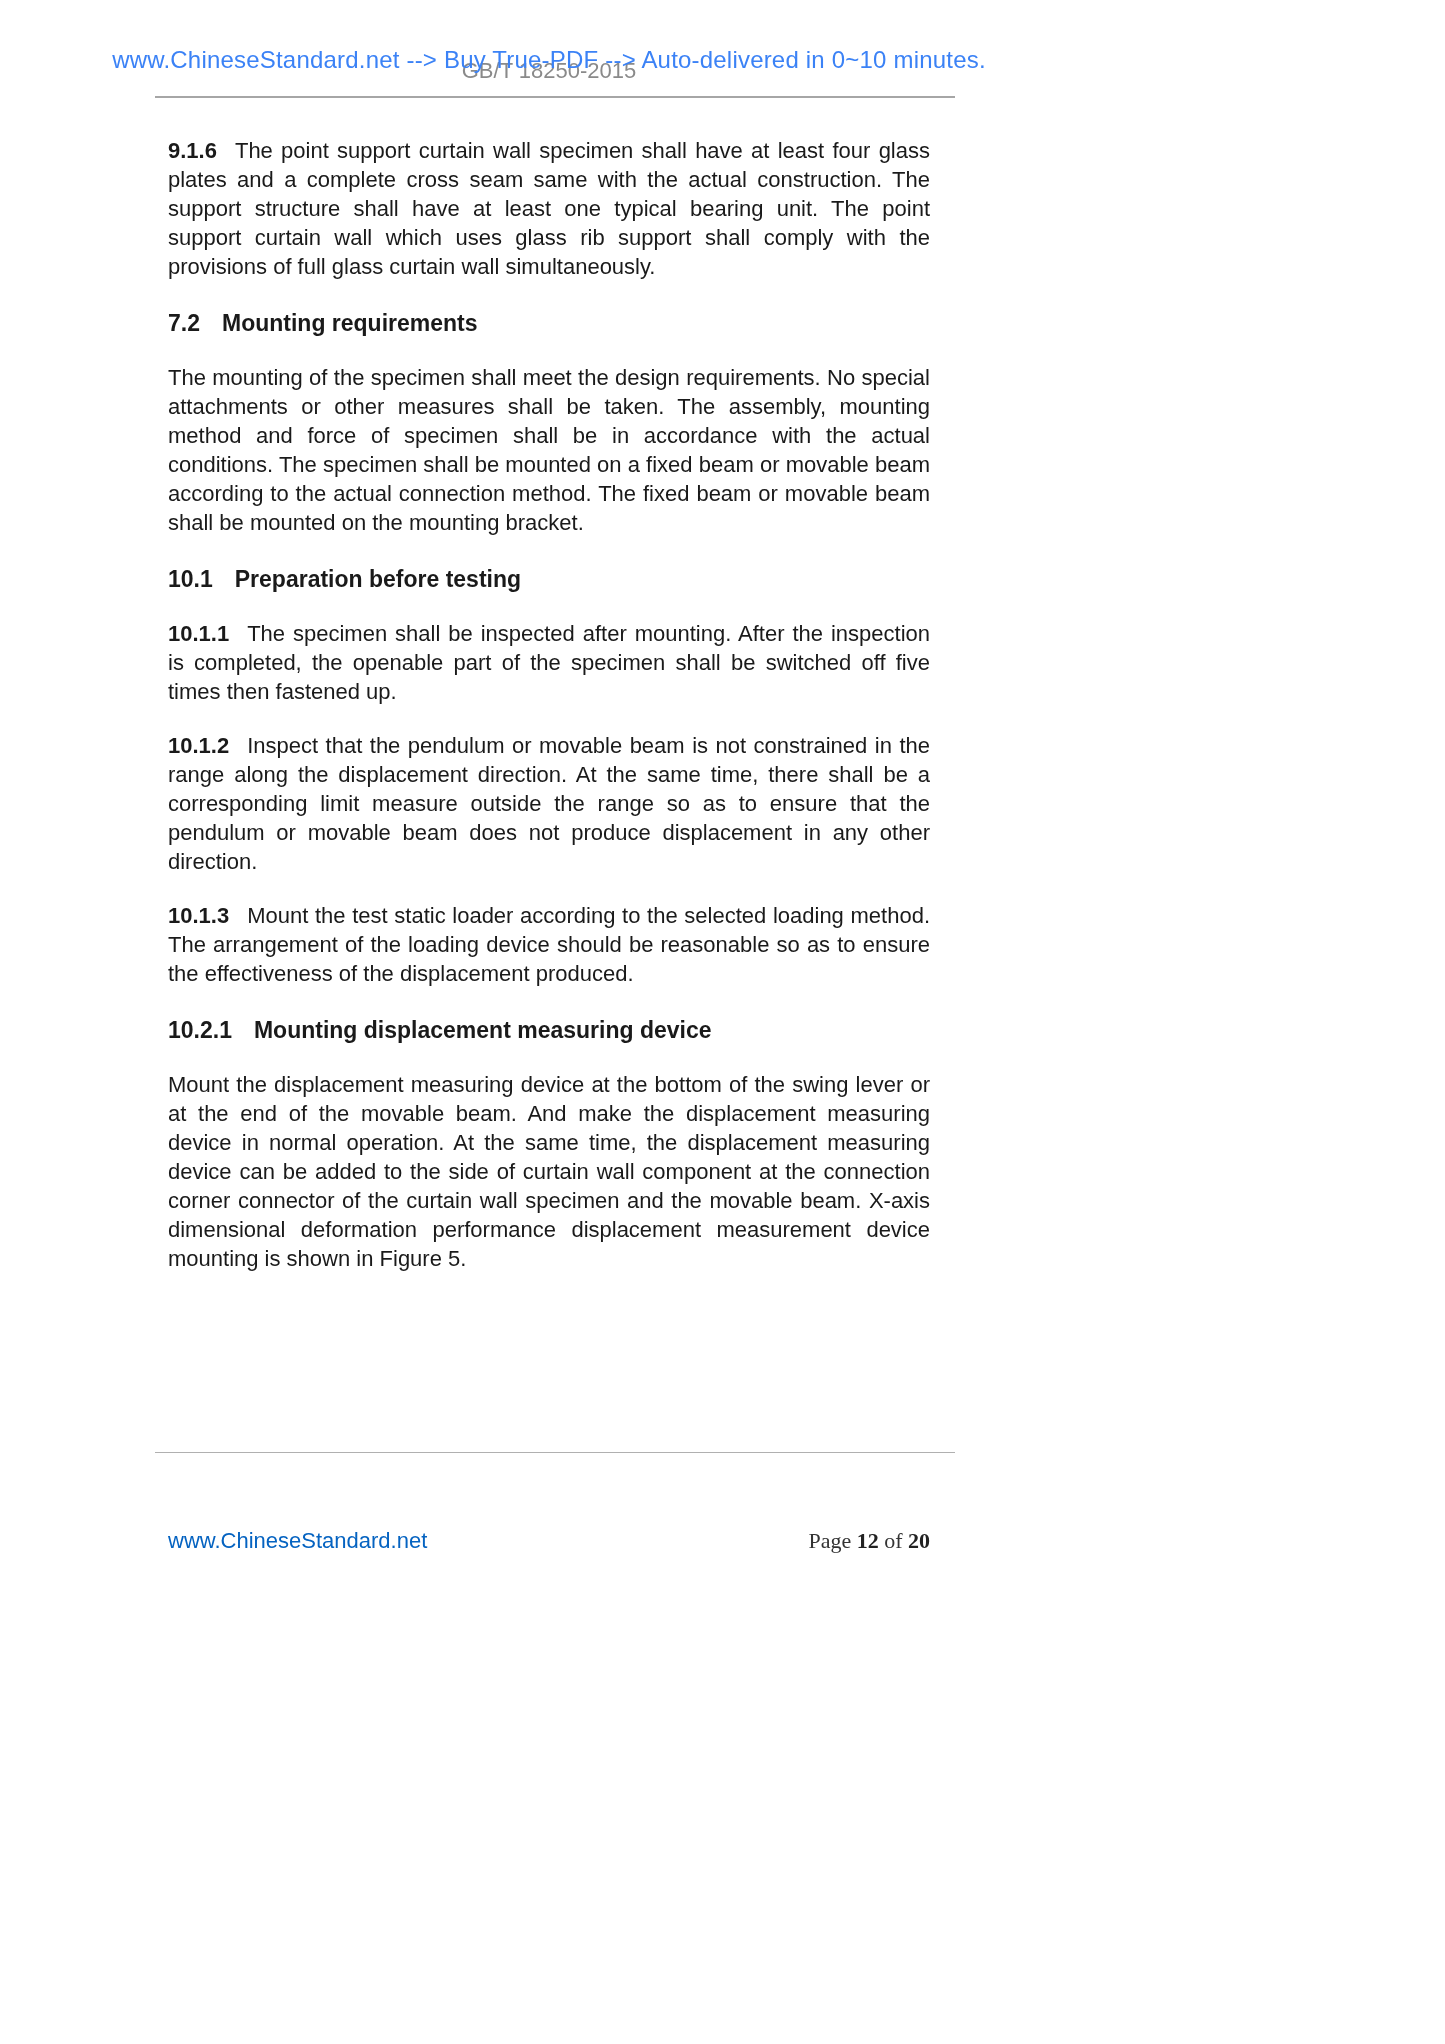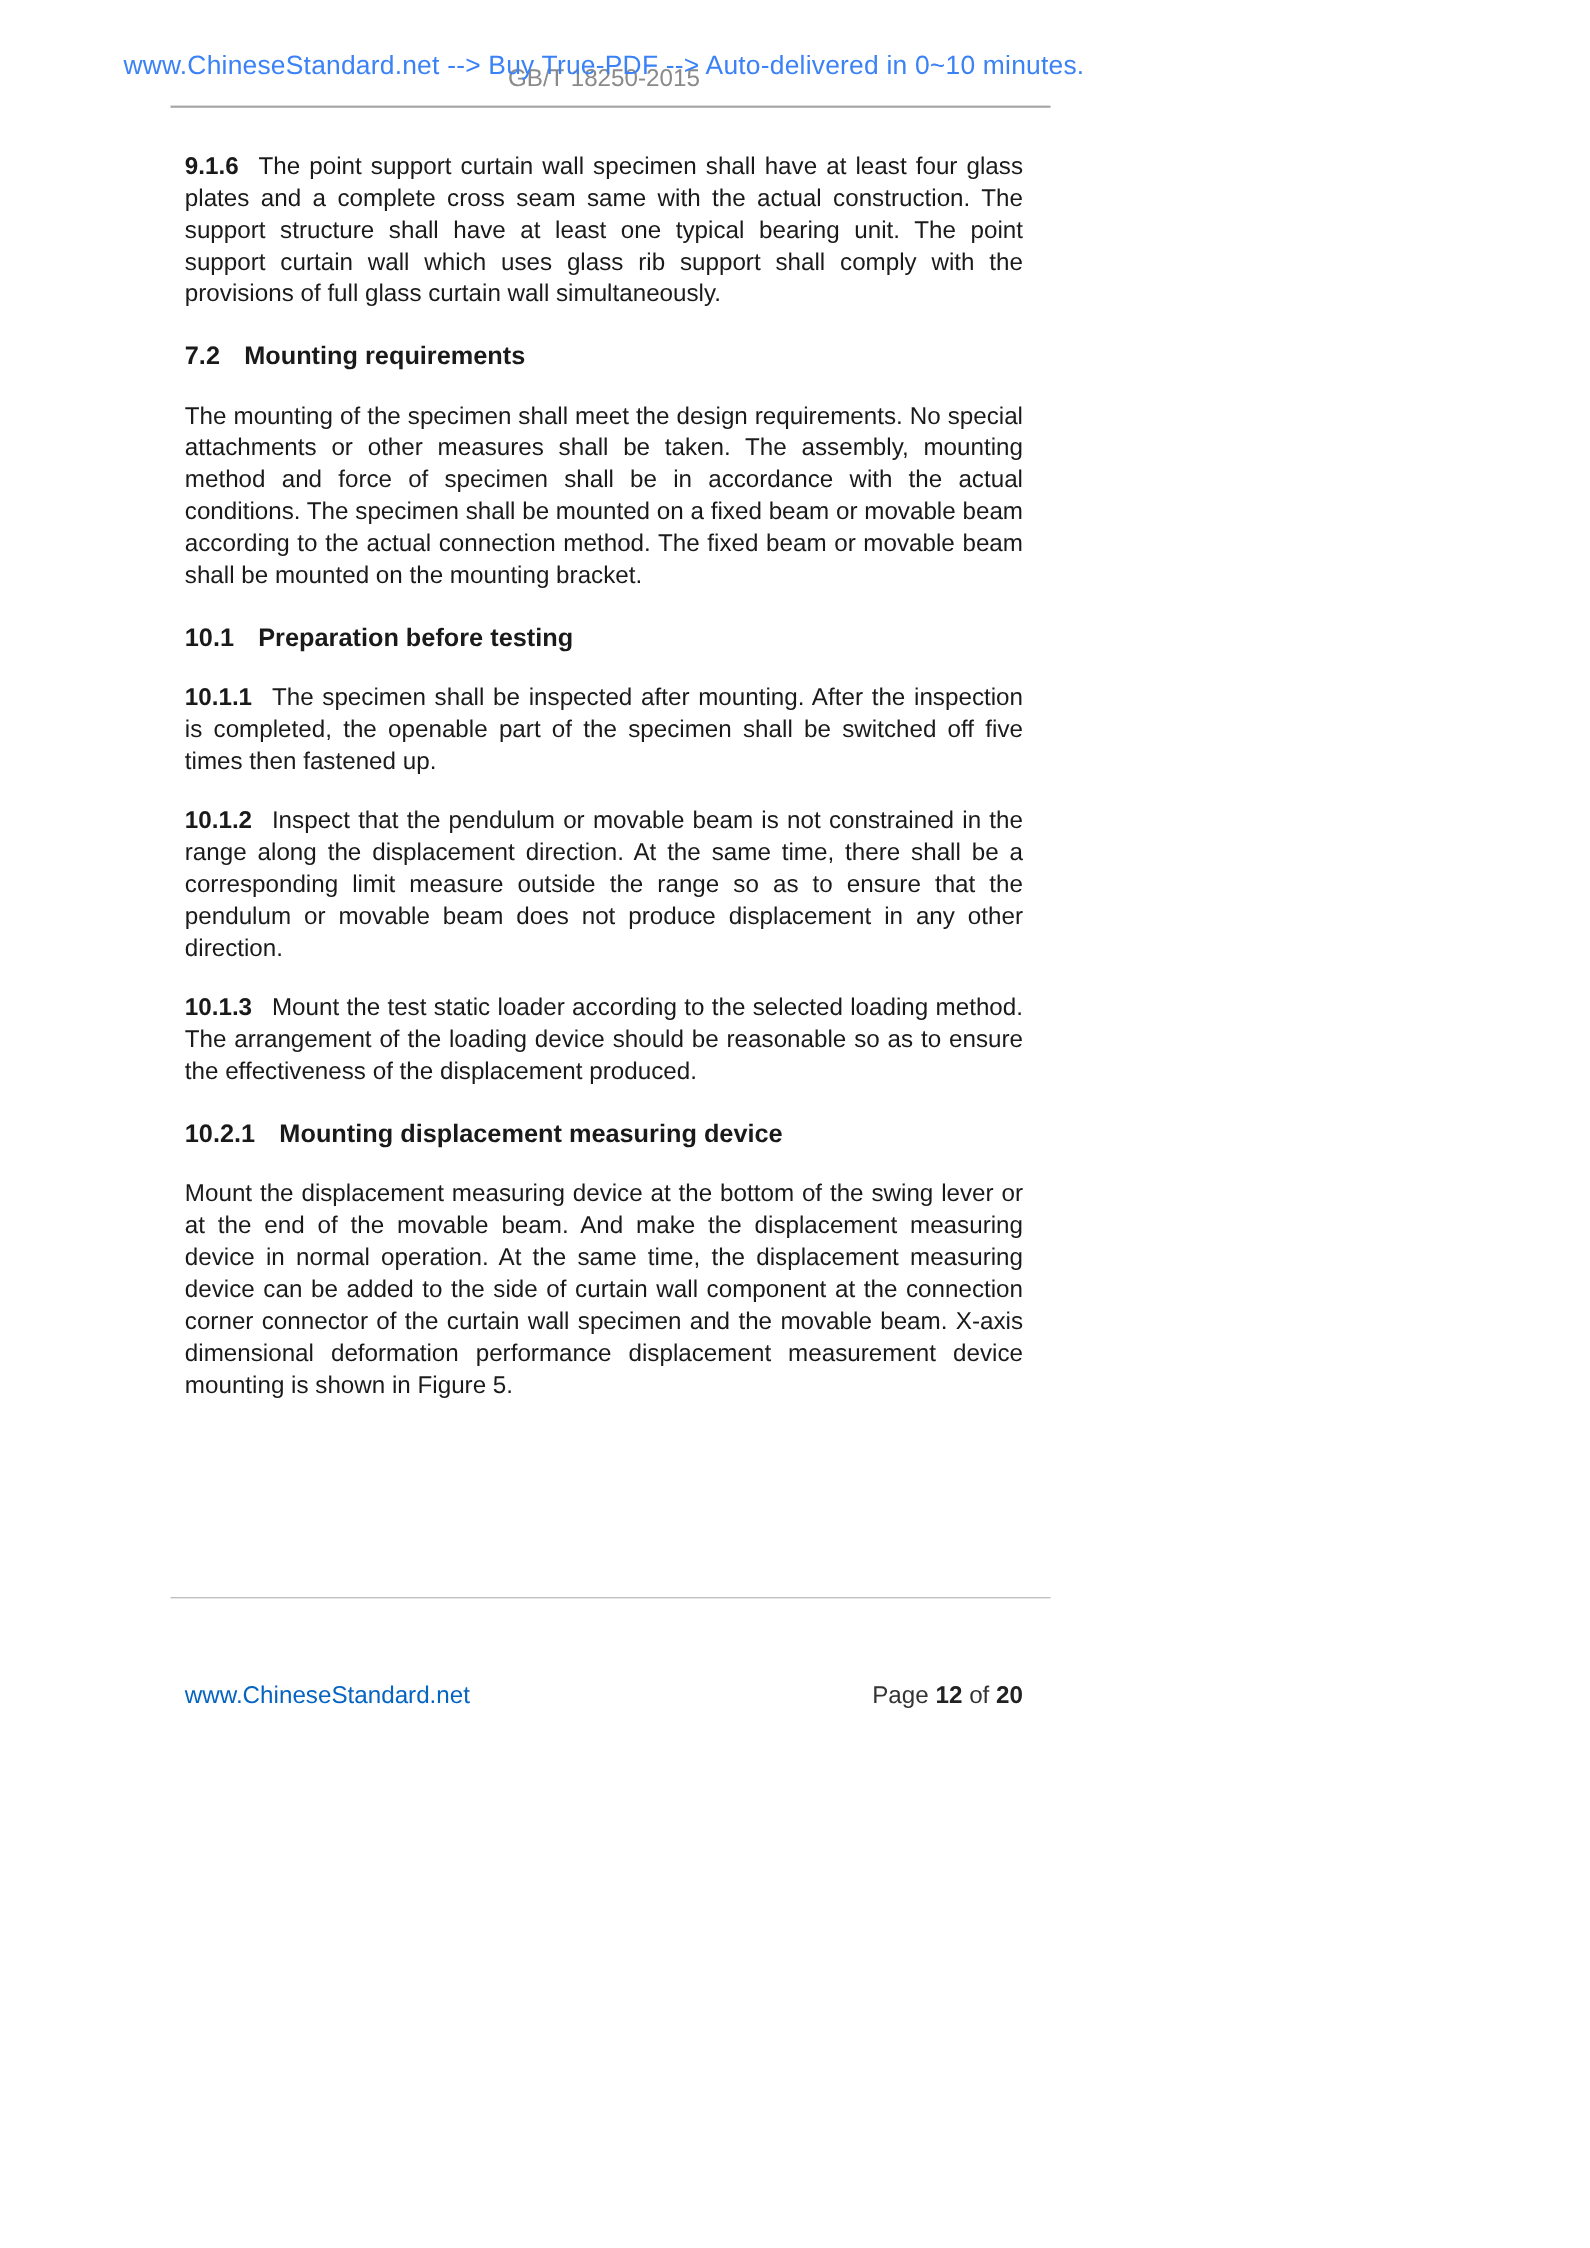--- a/index.html
+++ b/index.html
@@ -104,20 +104,21 @@
     font-size: 22px;
     margin-top: 40px;
   }
   .footer-site {
     color: #0563c1;
     text-decoration: none;
     cursor: pointer;
   }
   .footer-page {
     color: #333333;
+    font-family: Liberation Serif, serif;
   }
   .footer-page b { color: #222222; }
 </style>
 </head>
 <body>
 
 <div class="page">
 
   <div class="doc-number">GB/T 18250-2015</div>
   <div class="header-promo">www.ChineseStandard.net --&gt; Buy True-PDF --&gt; Auto-delivered in 0~10 minutes.</div>

